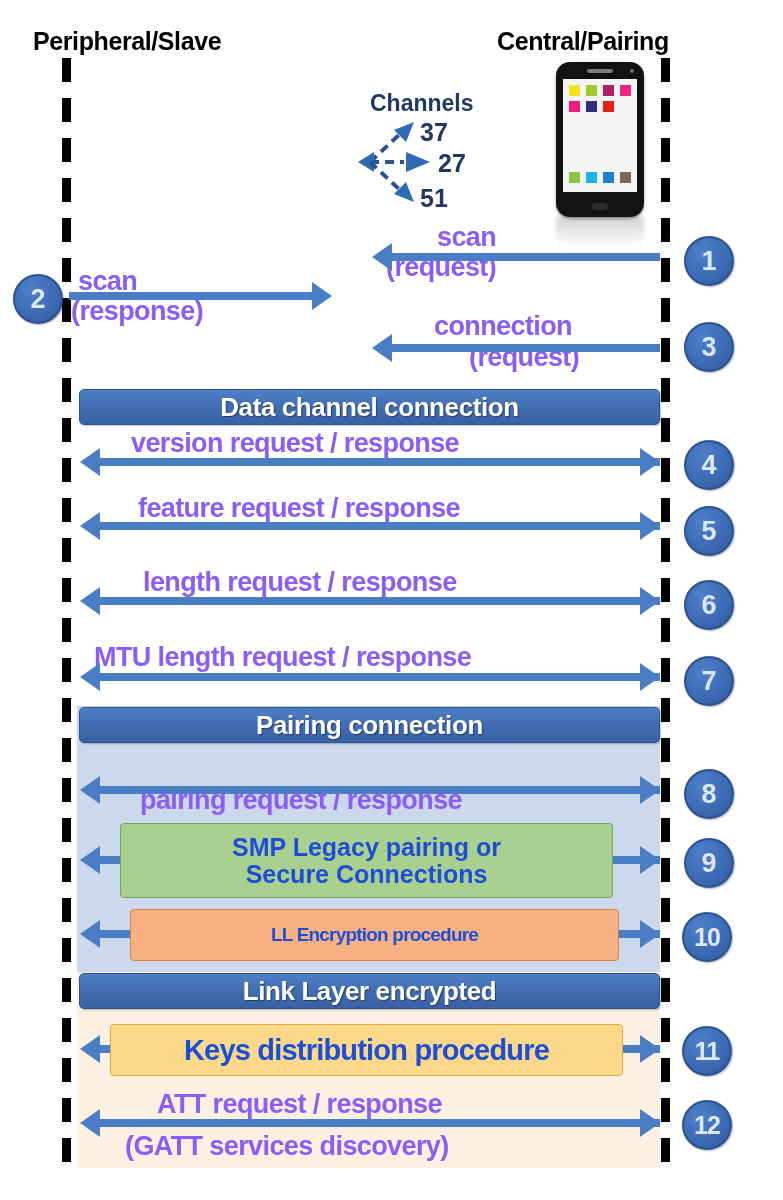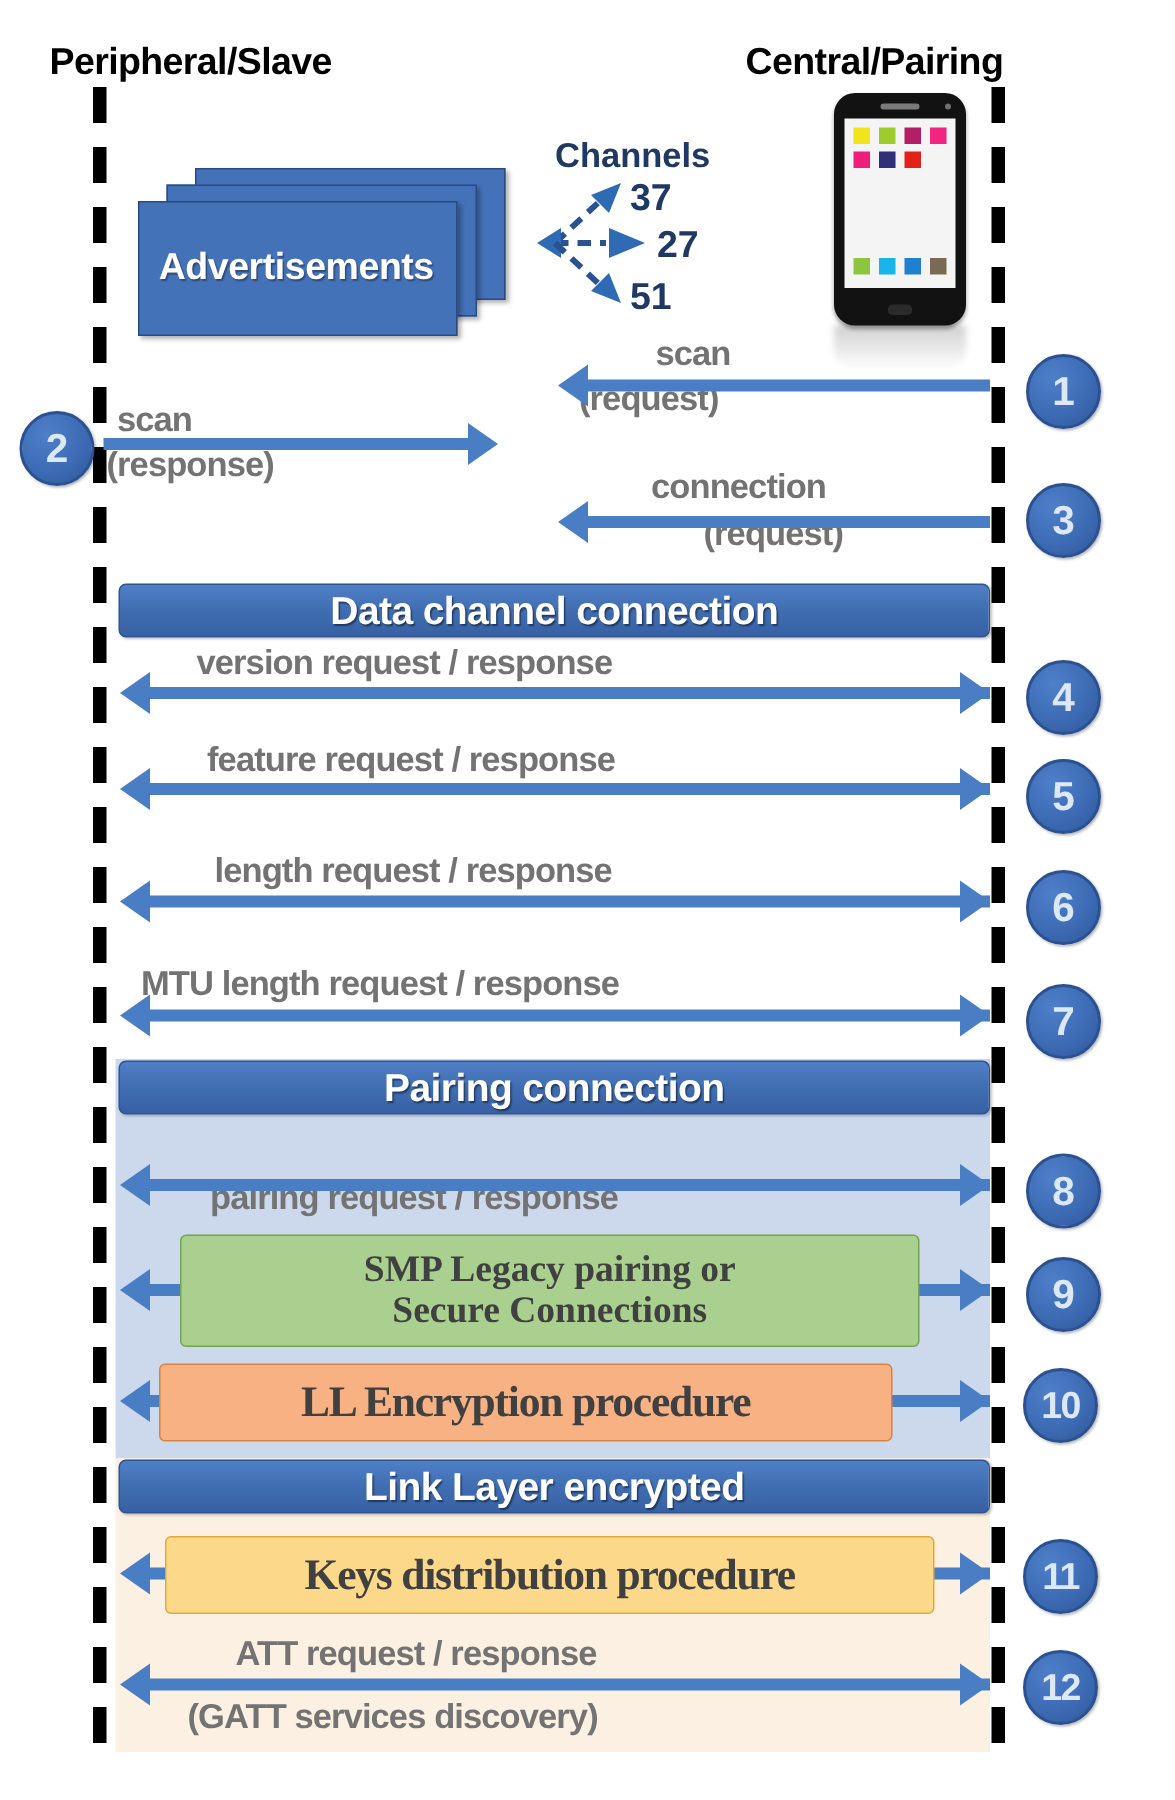--- a/index.html
+++ b/index.html
@@ -111,23 +111,23 @@
     position:absolute;left:556px;top:217px;width:88px;height:30px;
     background:linear-gradient(to bottom,rgba(140,140,140,0.40),rgba(255,255,255,0));
     border-radius:0 0 14px 14px;
     filter:blur(2px);
   }
 
   
   .msg-label{
     position:absolute;
     font-weight:bold;
-    color:#737373;
+    color:#8b5cf6;
     white-space:nowrap;
-    font-size:23px;
+    font-size:27px;
     letter-spacing:-0.6px;
   }
 
   
   .arrow{position:absolute;height:8px;background:#4a7ec4;}
   .ahead{
     position:absolute;width:0;height:0;
     border-top:14px solid transparent;
     border-bottom:14px solid transparent;
   }
@@ -145,33 +145,32 @@
     text-shadow:1px 1px 1px rgba(0,0,0,0.45);
     letter-spacing:-0.4px;
     box-shadow:1px 1px 2px rgba(0,0,0,0.25);
   }
 
   
   .content-box{
     position:absolute;
     display:flex;flex-direction:column;
     align-items:center;justify-content:center;
-    font-weight:bold;color:#404040;
+    font-weight:bold;color:#1d4ed8;
     border-radius:4px;
     text-align:center;
     line-height:1.06;
-    font-family:Liberation Serif, serif;
   }
   #box-smp{
     left:120px;top:823px;width:491px;height:73px;
     background:#a9d08e;border:1px solid #74a352;font-size:25px;
   }
   #box-ll{
-    left:106px;top:909px;width:487px;height:50px;
-    background:#f8b183;border:1px solid #d9823f;font-size:29px;
+    left:130px;top:909px;width:487px;height:50px;
+    background:#f8b183;border:1px solid #d9823f;font-size:19px;
     letter-spacing:-0.8px;
     text-align:center;
   }
   #box-keys{
     left:110px;top:1024px;width:511px;height:50px;
     background:#fcd98a;border:1px solid #e0a93a;font-size:29px;
     letter-spacing:-0.8px;
   }
 
   
@@ -193,26 +192,20 @@
 
   <div class="role-title" id="title-peripheral">Peripheral/Slave</div>
   <div class="role-title" id="title-central">Central/Pairing</div>
 
   <div class="band" id="band-pairing"></div>
   <div class="band" id="band-encrypted"></div>
 
   <div class="lifeline" id="lifeline-left"></div>
   <div class="lifeline" id="lifeline-right"></div>
 
-  <div id="adv-wrap">
-    <div class="adv-card" id="adv-c3"></div>
-    <div class="adv-card" id="adv-c2"></div>
-    <div class="adv-card" id="adv-c1"></div>
-    <div id="adv-label">Advertisements</div>
-  </div>
 
   <div id="channels-wrap">
     <div id="channels-title">Channels</div>
     <svg width="160" height="145" style="position:absolute;left:0;top:0;">
 
       <line x1="12" y1="72" x2="42" y2="44" stroke="#2b5190" stroke-width="4" stroke-dasharray="9,6"></line>
       <polygon points="56,32 36,40 48,52" fill="#2f6ab5"></polygon>
 
       <line x1="12" y1="72" x2="46" y2="72" stroke="#2b5190" stroke-width="4" stroke-dasharray="9,6"></line>
       <polygon points="72,72 48,62 48,82" fill="#2f6ab5"></polygon>

